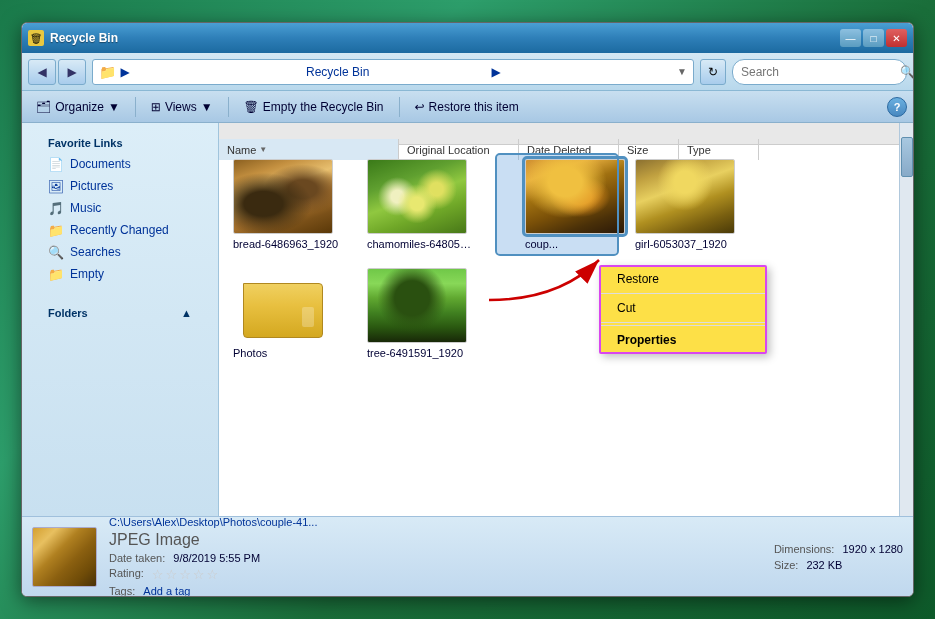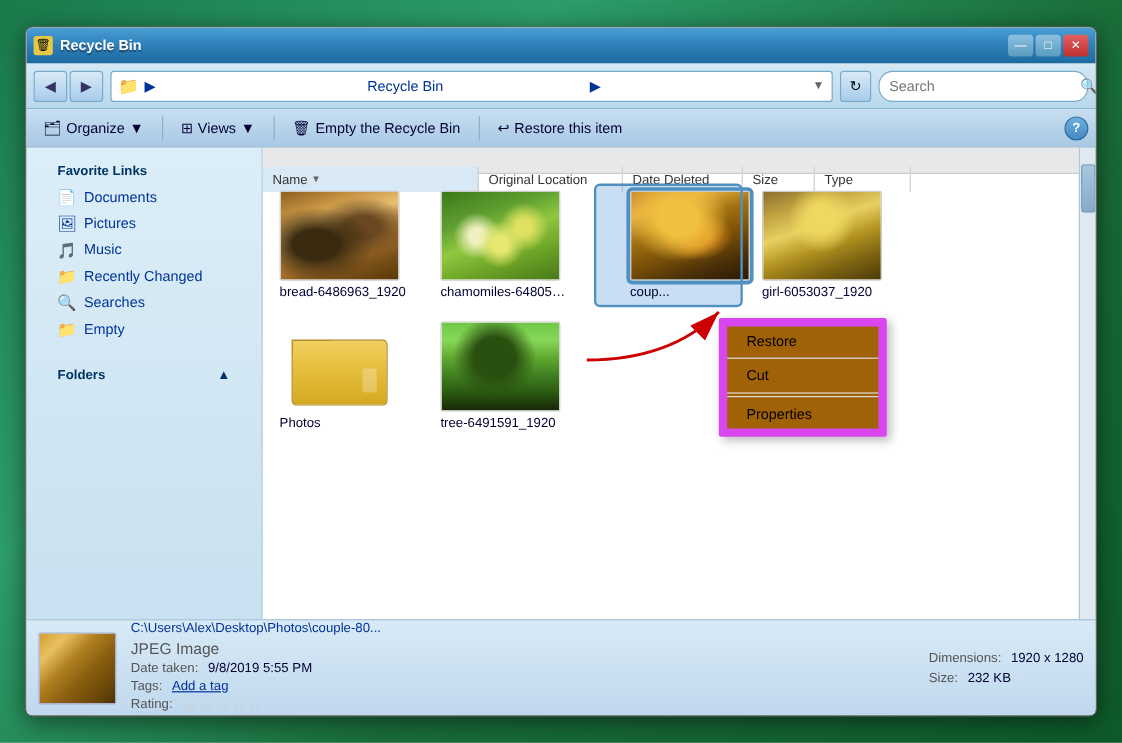--- a/index.html
+++ b/index.html
@@ -389,35 +389,35 @@
       max-width: 110px;
       overflow: hidden;
       text-overflow: ellipsis;
       white-space: nowrap;
     }
     
     .context-menu {
       position: absolute;
       top: 120px;
       left: 380px;
-      width: 140px;
-      background: #a16207;
-      border: 7px solid #d946ef;
+      width: 168px;
+      background: #fde047;
+      border: 2px solid #d946ef;
       box-shadow: 3px 3px 8px rgba(0,0,0,0.25);
       z-index: 100;
       border-radius: 2px;
     }
     .context-item {
       padding: 5px 16px;
       font-size: 12px;
       cursor: pointer;
       color: #000;
     }
     .context-item.bold {
-      font-weight: 400;
+      font-weight: 700;
     }
     .context-sep {
       height: 1px;
       background: #ddd;
       margin: 2px 0;
     }
     
     .red-arrow {
       position: absolute;
       top: 105px;
@@ -729,33 +729,33 @@
     </div>
 
     <div class="scrollbar-area">
       <div class="scroll-thumb"></div>
     </div>
   </div>
 
   <div class="status-bar">
     <div class="status-thumb"></div>
     <div class="status-info">
-      <span class="status-path">C:\Users\Alex\Desktop\Photos\couple-80...</span>
-      <span style="color:#555; font-size:13px;">JPEG Image</span>
+      <span class="status-path">C:\Users\Alex\Desktop\Photos\couple-41...</span>
+      <span style="color:#555; font-size:16px;">JPEG Image</span>
       <div class="status-row">
         <span class="status-label">Date taken:</span>
         <span class="status-value">9/8/2019 5:55 PM</span>
       </div>
       <div class="status-row">
+        <span class="status-label">Rating:</span>
+        <span class="rating-stars">☆☆☆☆☆</span>
+      </div>
+      <div class="status-row">
         <span class="status-label">Tags:</span>
         <span class="status-link">Add a tag</span>
-      </div>
-      <div class="status-row">
-        <span class="status-label">Rating:</span>
-        <span class="rating-stars">☆☆☆☆☆</span>
       </div>
     </div>
     <div class="status-right">
       <div class="status-row">
         <span class="status-label">Dimensions:</span>
         <span class="status-value">1920 x 1280</span>
       </div>
       <div class="status-row">
         <span class="status-label">Size:</span>
         <span class="status-value">232 KB</span>

